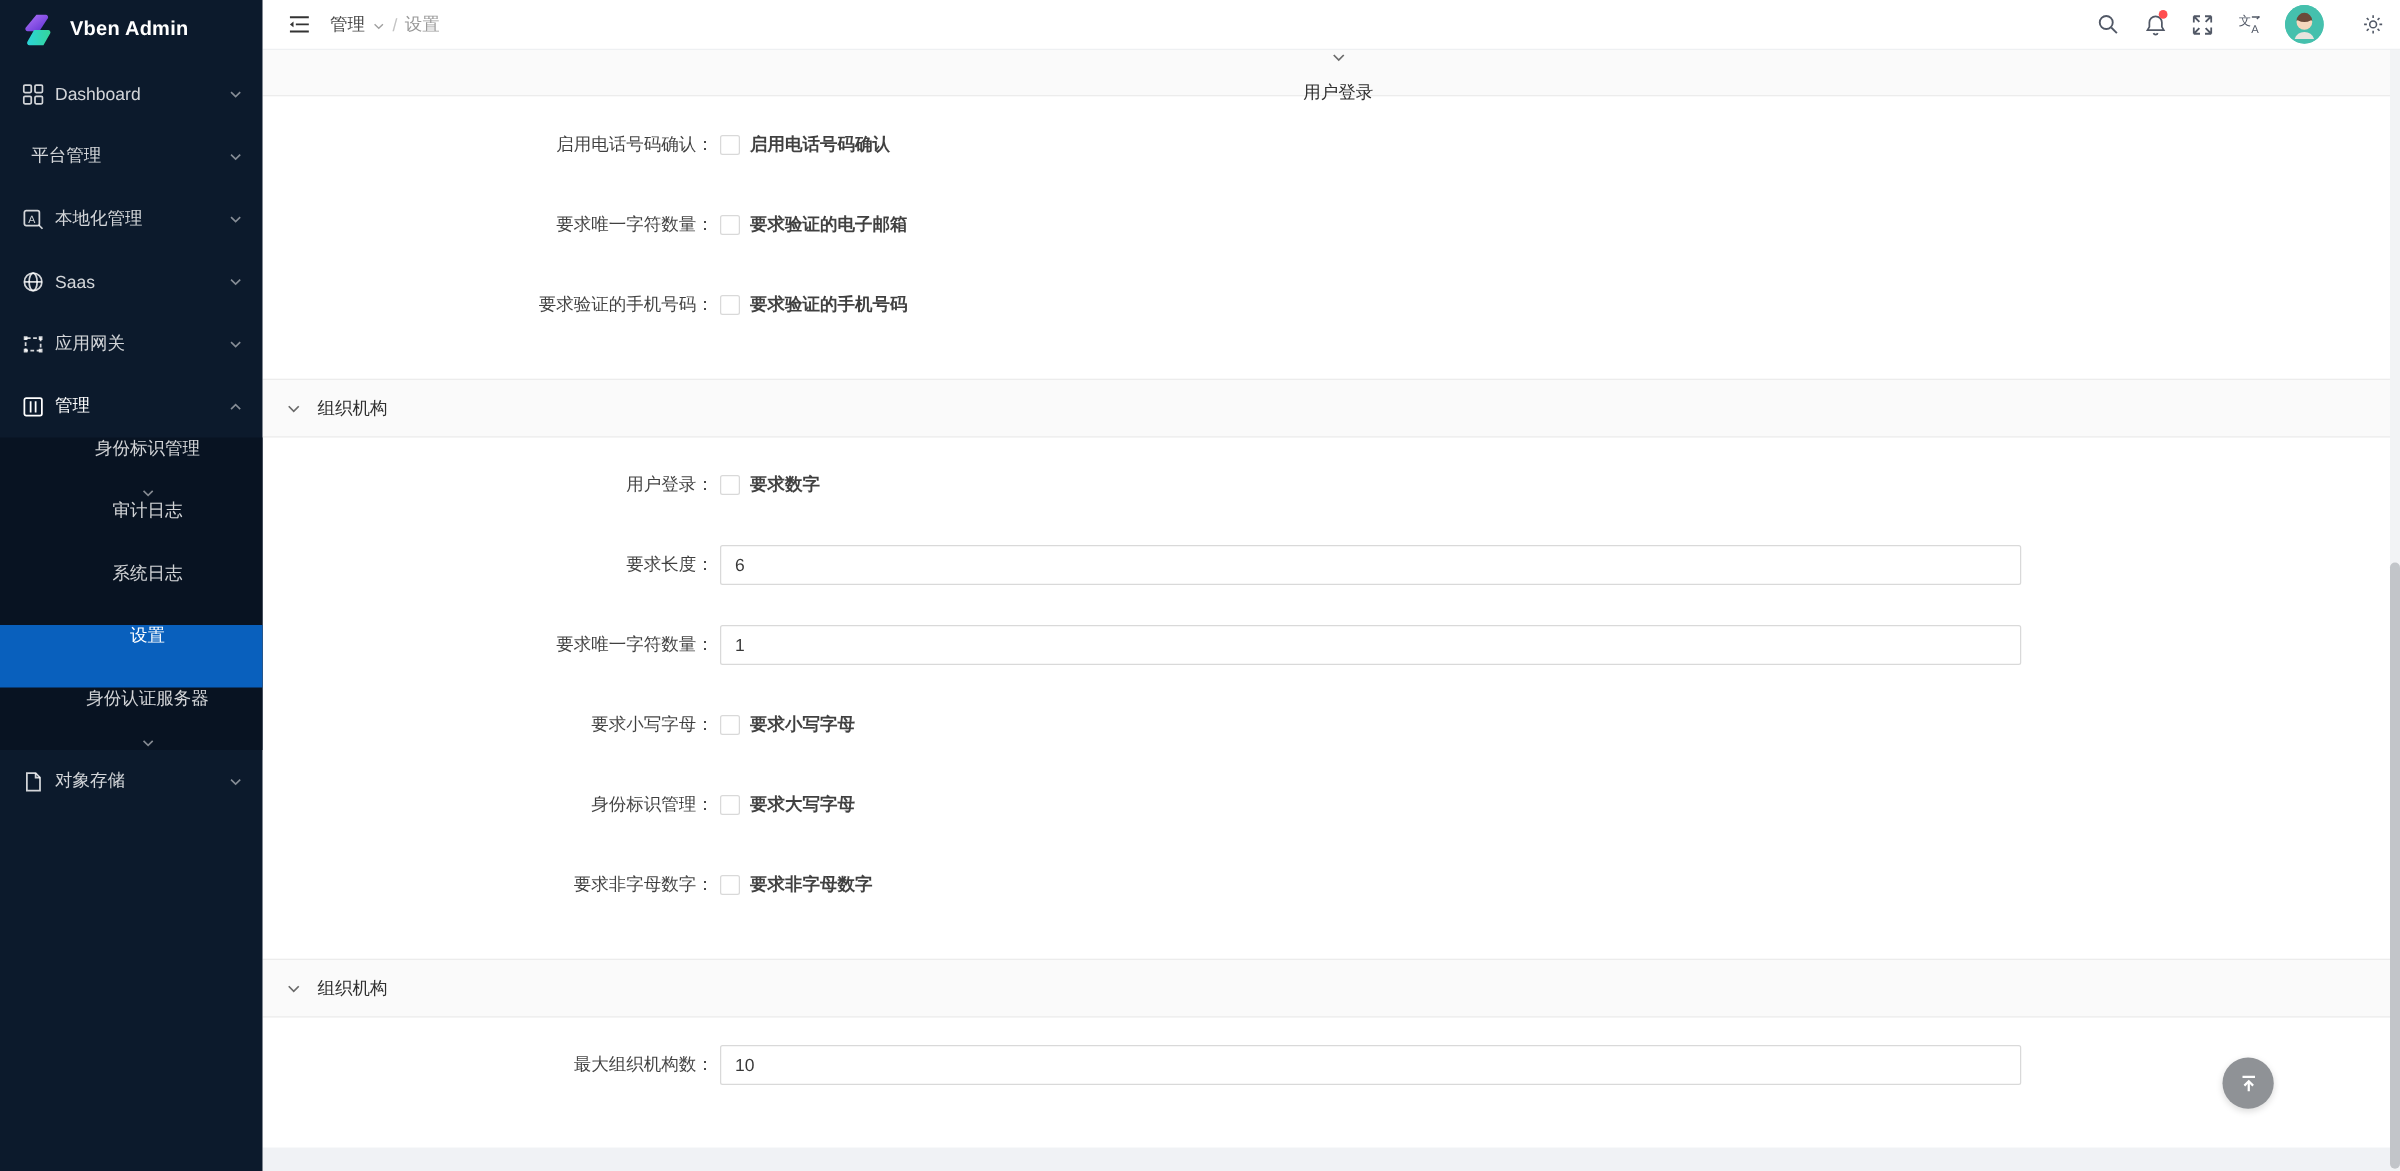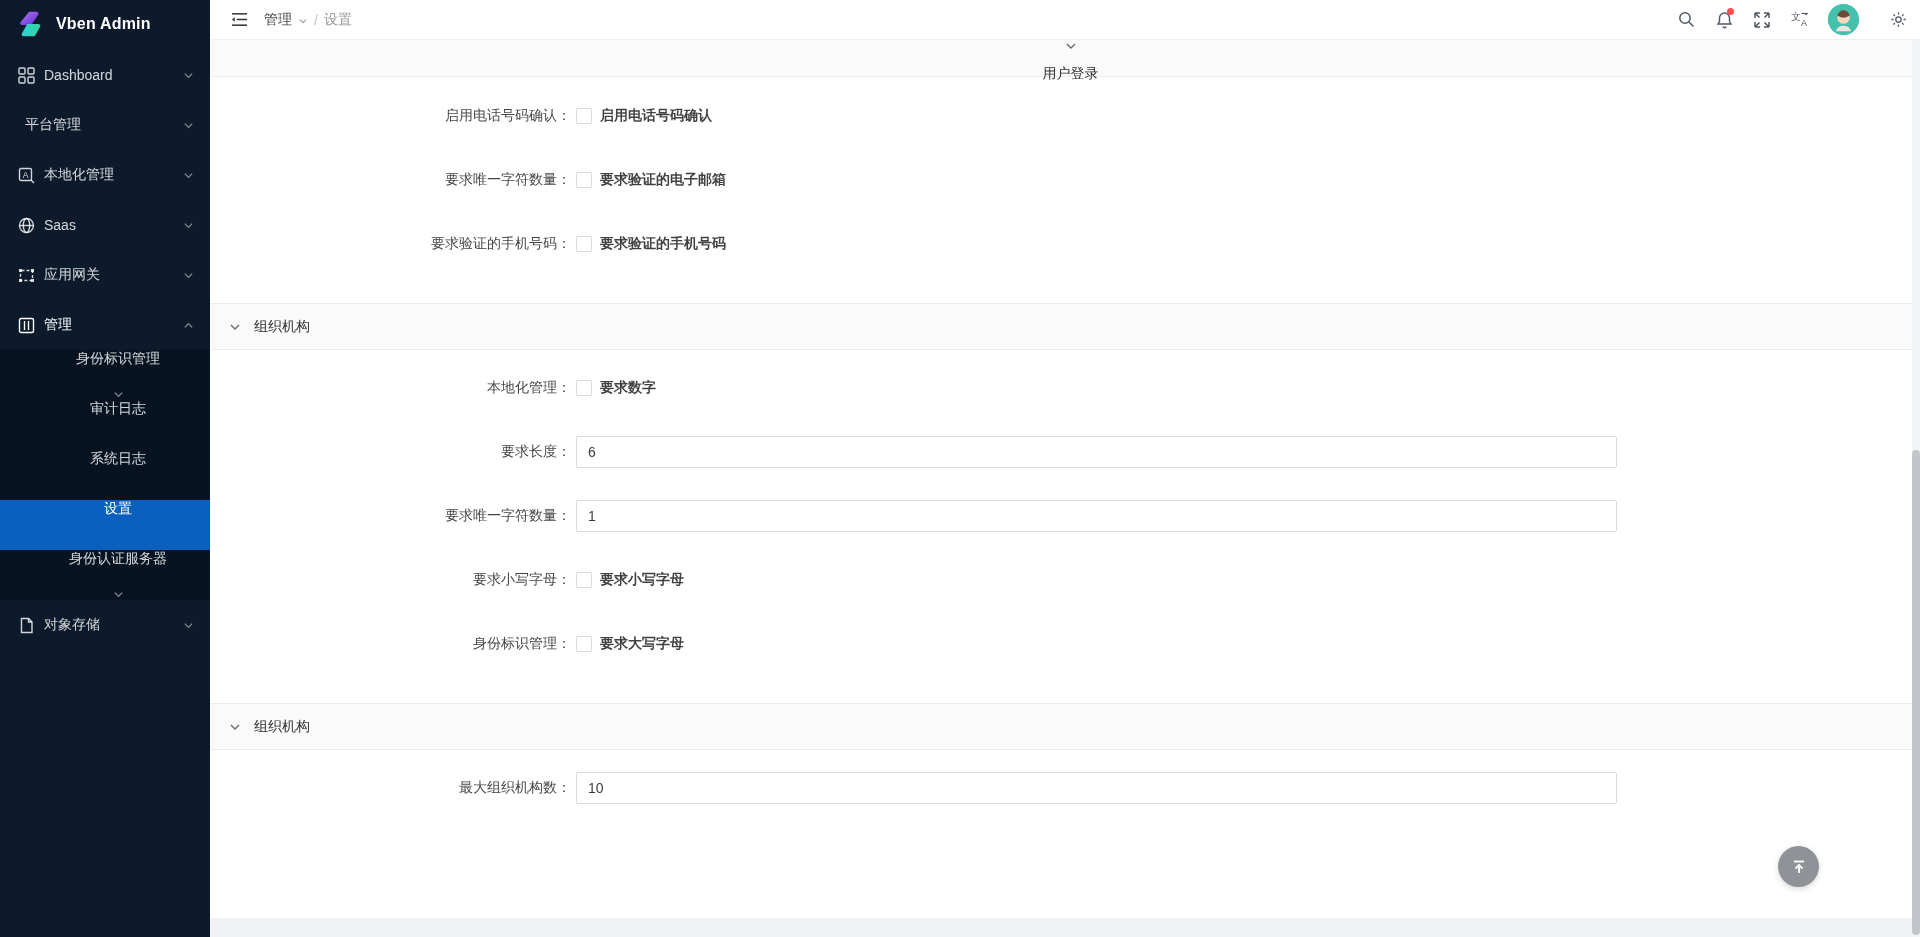--- a/index.html
+++ b/index.html
@@ -320,21 +320,21 @@
   <div class="panel-head">
     <span class="ph-chev">
         <svg width="12" height="12" viewBox="0 0 12 12">
           <polyline points="2,4 6,8 10,4" fill="none" stroke="currentColor" stroke-width="1.4"></polyline>
         </svg>
       </span>
     <span>组织机构</span>
   </div>
   <div class="panel-body">
     <div class="form-row">
-      <div class="form-label">本地化管理：</div>
+      <div class="form-label">用户登录：</div>
       <div class="form-ctrl">
         <span class="checkbox"></span>
         <span class="cb-label">要求数字</span>
       </div>
     </div>
     <div class="form-row">
       <div class="form-label">要求长度：</div>
       <div class="form-ctrl">
         <input class="text-input" type="text" value="6" style="">
       </div>
@@ -350,20 +350,27 @@
       <div class="form-ctrl">
         <span class="checkbox"></span>
         <span class="cb-label">要求小写字母</span>
       </div>
     </div>
     <div class="form-row">
       <div class="form-label">身份标识管理：</div>
       <div class="form-ctrl">
         <span class="checkbox"></span>
         <span class="cb-label">要求大写字母</span>
+      </div>
+    </div>
+    <div class="form-row">
+      <div class="form-label">要求非字母数字：</div>
+      <div class="form-ctrl">
+        <span class="checkbox"></span>
+        <span class="cb-label">要求非字母数字</span>
       </div>
     </div>
   </div>
 
   <div class="panel-head">
     <span class="ph-chev">
         <svg width="12" height="12" viewBox="0 0 12 12">
           <polyline points="2,4 6,8 10,4" fill="none" stroke="currentColor" stroke-width="1.4"></polyline>
         </svg>
       </span>

